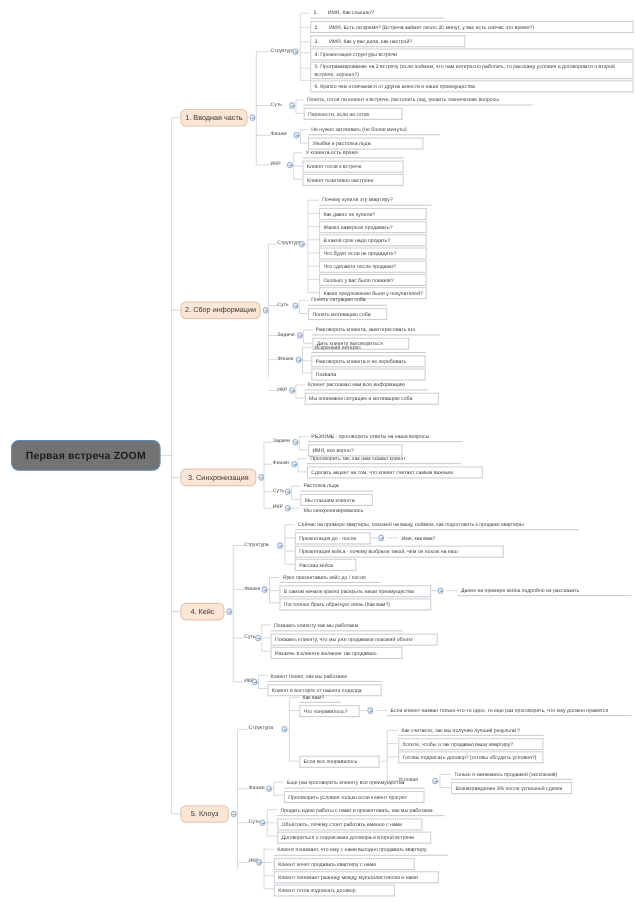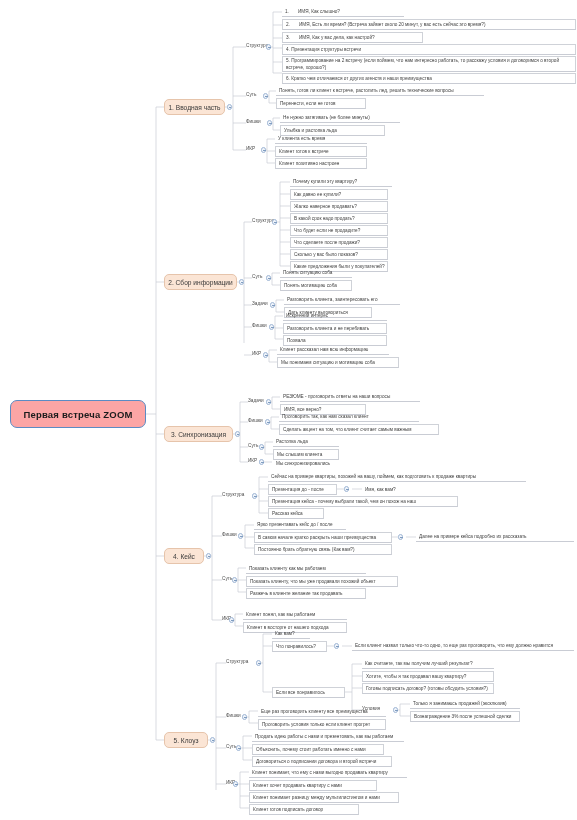--- a/index.html
+++ b/index.html
@@ -8,21 +8,21 @@
     font-family:"Liberation Sans","DejaVu Sans",sans-serif;
     color:#3c3c3c;
   }
   #canvas{position:absolute;left:0;top:0;width:577px;height:820px;}
   svg#wires{position:absolute;left:0;top:0;width:577px;height:820px;pointer-events:none;}
 
   
   .node{position:absolute;box-sizing:border-box;white-space:nowrap;}
 
   .root{
-    background:#fca5a5;border:1px solid #5b8bc4;border-radius:7px;
+    background:#737373;border:1px solid #5b8bc4;border-radius:7px;
     font-size:9.5px;font-weight:bold;color:#1c1c1c;
     display:flex;align-items:center;justify-content:center;
     letter-spacing:.2px;
   }
 
   .sect{
     background:#fbe5d5;border:1px solid #e6c4ab;border-radius:5px;
     font-size:6.6px;color:#3a3a3a;
     display:flex;align-items:center;justify-content:center;
     padding:0 5px;

